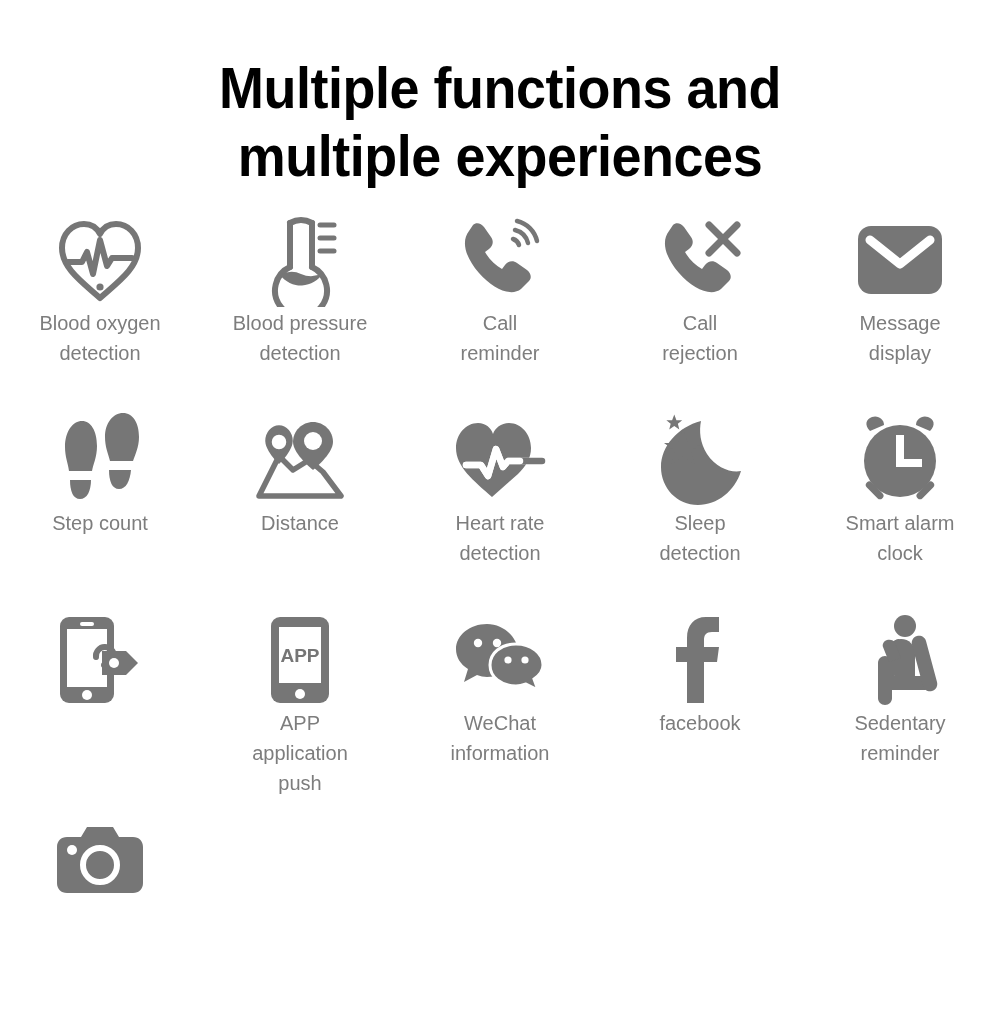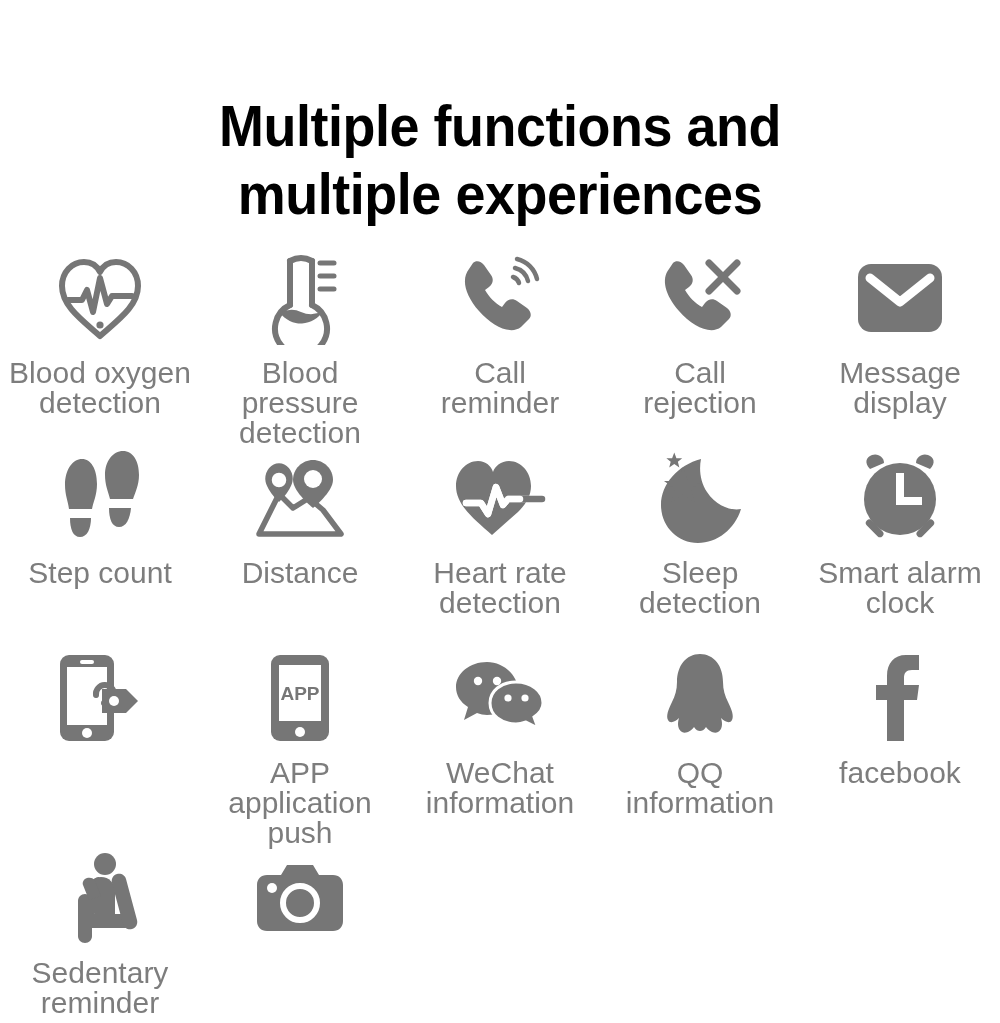--- a/index.html
+++ b/index.html
@@ -21,21 +21,20 @@
     height: 1023px;
     position: relative;
     background: #ffffff;
   }
 
   
   .title-block {
     width: 100%;
     padding-top: 54px;
     text-align: center;
-    margin-top: 38px;
   }
   .title-line {
     display: block;
     font-family: "Liberation Sans Narrow", "Liberation Sans", "DejaVu Sans", sans-serif;
     font-weight: bold;
     font-size: 58px;
     line-height: 68px;
     letter-spacing: -0.5px;
     color: #000000;
     transform: scaleX(0.93);
@@ -60,24 +59,23 @@
     height: 96px;
     width: 100px;
     display: flex;
     align-items: center;
     justify-content: center;
   }
   .icon-wrap svg {
     display: block;
   }
   .label {
-    margin-top: 12px;
     text-align: center;
     color: #7d7d7d;
-    font-size: 30px;
+    font-size: 20px;
     line-height: 30px;
     font-weight: normal;
     max-width: 196px;
     white-space: pre-line;
   }
 </style>
 </head>
 <body>
 
 <div id="page">
@@ -276,28 +274,20 @@
           <circle cx="43" cy="21" r="4.2" fill="#ffffff"></circle>
           <path d="M62 22 C47 22 36 31 36 43 C36 55 47 64 62 64 C65 64 69 63 72 62 L84 68 L80 57 C86 53 89 48 89 43 C89 31 77 22 62 22 Z" fill="#767676" stroke="#ffffff" stroke-width="3"></path>
           <circle cx="54" cy="38" r="3.6" fill="#ffffff"></circle>
           <circle cx="71" cy="38" r="3.6" fill="#ffffff"></circle>
         </svg>
       </div>
       <div class="label">WeChat
 information</div>
     </div>
 
-    <div class="cell">
-      <div class="icon-wrap">
-        <svg width="72" height="92" viewBox="0 0 72 92">
-          <path d="M36 2 C22 2 13 14 13 30 C13 38 11 44 8 50 C4 58 2 64 4 68 C6 72 11 70 15 66 C13 72 14 78 18 80 C22 82 27 79 30 75 C32 78 34 79 36 79 C38 79 40 78 42 75 C45 79 50 82 54 80 C58 78 59 72 57 66 C61 70 66 72 68 68 C70 64 68 58 64 50 C61 44 59 38 59 30 C59 14 50 2 36 2 Z" fill="#767676"></path>
-        </svg>
-      </div>
-      <div class="label">QQ information</div>
-    </div>
 
     <div class="cell">
       <div class="icon-wrap">
         <svg width="52" height="90" viewBox="0 0 52 90">
           <path d="M44 2 L32 2 C20 2 13 10 13 23 L13 32 L2 32 L2 47 L13 47 L13 88 L30 88 L30 47 L43 47 L45 32 L30 32 L30 25 C30 20 32 17 38 17 L45 17 L45 2 Z" fill="#767676"></path>
         </svg>
       </div>
       <div class="label">facebook</div>
     </div>
 

